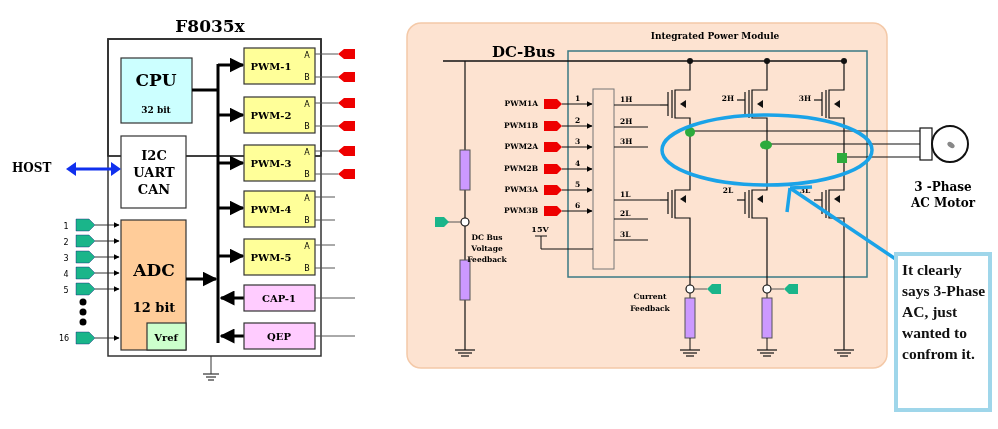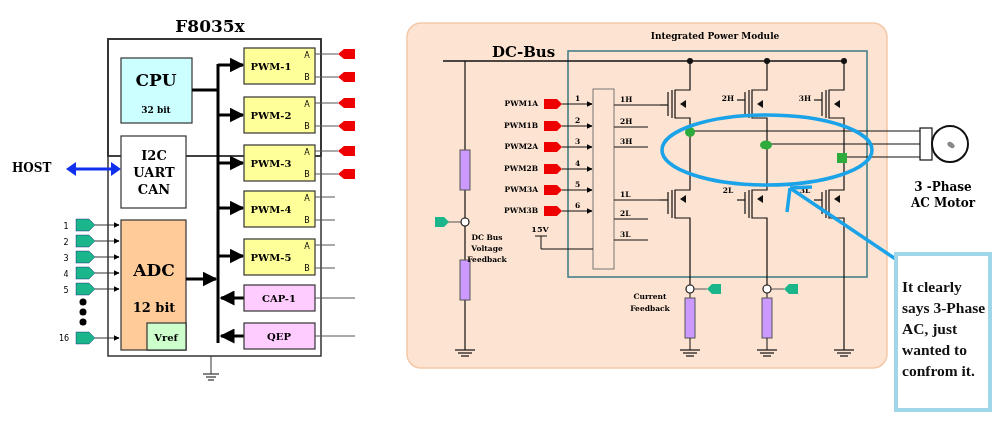--- a/index.html
+++ b/index.html
@@ -3,21 +3,21 @@
 <meta charset="utf-8">
 <style>
   html, body { margin:0; padding:0; background:#ffffff; }
   body { width:998px; height:429px; position:relative; overflow:hidden; font-family:"DejaVu Serif", serif; }
   svg { position:absolute; left:0; top:0; }
   .serif { font-family:"DejaVu Serif", "Liberation Serif", serif; font-weight:bold; }
   .sans { font-family:"DejaVu Sans", sans-serif; }
   #note {
     position:absolute; left:894px; top:252px; width:98px; height:160px;
     border:4px solid #9fd6ea; background:#fff; box-sizing:border-box;
-    padding:20px 2px 0 4px;
+    padding:3px 2px 0 4px;
     font-family:"Liberation Serif", serif; font-weight:bold; font-size:15.5px; line-height:21px; color:#111;
   }
 </style>
 </head>
 <body>
 
 <svg width="998" height="429" viewBox="0 0 998 429">
   <defs>
     <marker id="arrBlk" viewBox="0 0 10 10" refX="9" refY="5" markerWidth="5" markerHeight="5" orient="auto">
       <path d="M0,0 L10,5 L0,10 z" fill="#000"></path>

